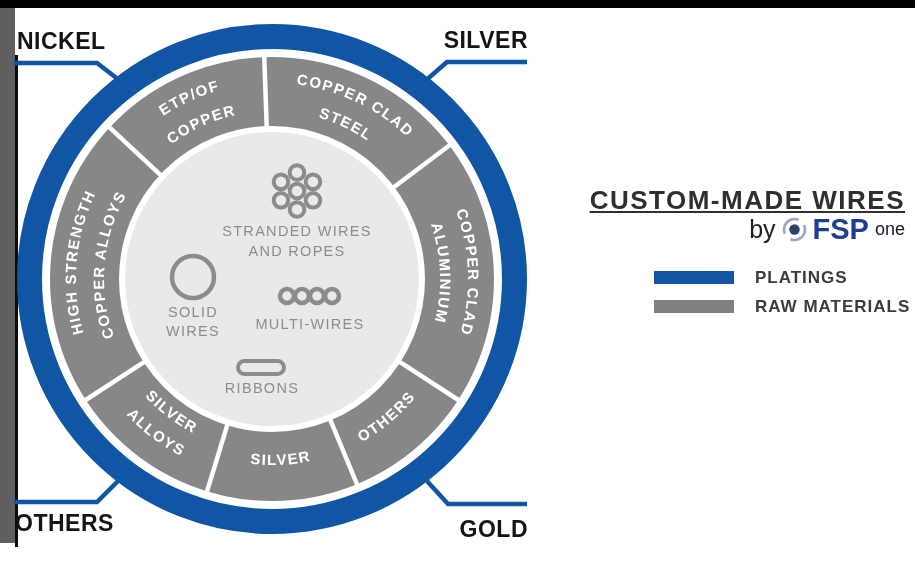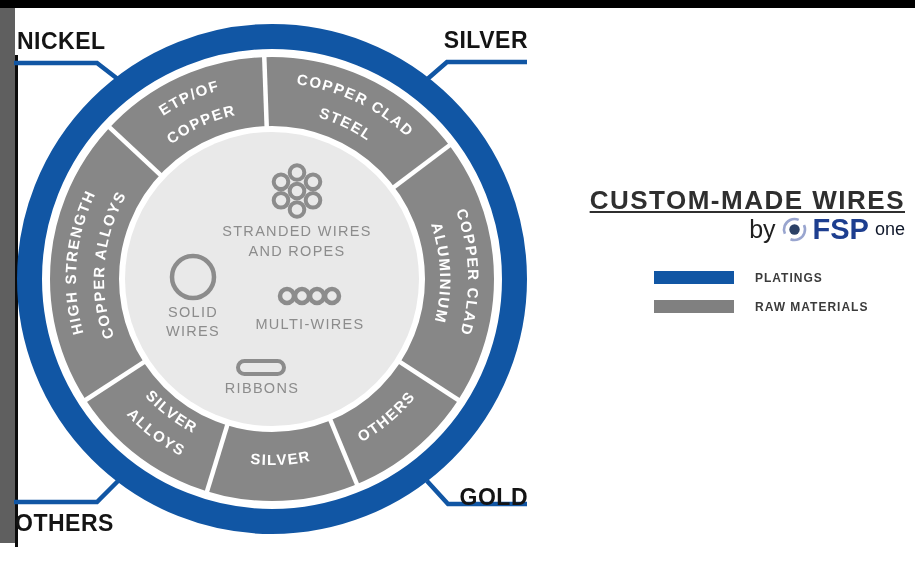--- a/index.html
+++ b/index.html
@@ -38,21 +38,21 @@
   .byline .by{color:#1f1f1f;font-size:25px;font-weight:normal;}
   .byline .brand{color:#1d3e8f;font-size:29px;font-weight:bold;letter-spacing:0;}
   .byline .brand-suffix{color:#0f172a;font-size:18px;font-weight:normal;margin-left:1px;}
 
   .legend{position:absolute;left:654px;top:263px;}
   .legend-row{display:flex;align-items:center;height:29px;}
   .legend-swatch{width:80px;height:13px;margin-right:21px;flex:0 0 auto;}
   .swatch-platings{background:#1156a4;}
   .swatch-raw{background:#808080;}
   .swatch-shapes{background:#e9e9e9;}
-  .legend-label{color:#3b3b3b;font-size:12px;font-weight:bold;letter-spacing:1px;white-space:nowrap;}
+  .legend-label{color:#3b3b3b;font-size:17px;font-weight:bold;letter-spacing:1px;white-space:nowrap;}
 </style>
 </head>
 <body>
 
 <div class="frame-left"></div>
 <div class="frame-left-line"></div>
 <div class="frame-top"></div>
 
 <svg class="wheel-svg" viewBox="0 0 560 572">
 
@@ -153,21 +153,21 @@
     <text class="center-label" x="193" y="317">SOLID</text>
     <text class="center-label" x="193" y="336">WIRES</text>
     <text class="center-label" x="310" y="329">MULTI-WIRES</text>
     <text class="center-label" x="262" y="393">RIBBONS</text>
   </g>
 </svg>
 
 <div class="corner-label" style="left:17px;top:28px;">NICKEL</div>
 <div class="corner-label corner-right" style="left:404px;top:27px;">SILVER</div>
 <div class="corner-label" style="left:15px;top:510px;">OTHERS</div>
-<div class="corner-label corner-right" style="left:404px;top:484px;">GOLD</div>
+<div class="corner-label corner-right" style="left:404px;top:516px;">GOLD</div>
 
 <div class="panel-title">CUSTOM-MADE WIRES</div>
 
 <div class="byline">
   <span class="by">by</span>
   <span style="display:inline-flex;">
     <svg width="27" height="27" viewBox="0 0 27 27">
       <circle cx="13.5" cy="13.5" r="10.5" fill="none" stroke="#99a5cf" stroke-width="2.6" stroke-dasharray="25 8" transform="rotate(-25 13.5 13.5)"></circle>
       <circle cx="13.5" cy="13.5" r="5.2" fill="#2c4166"></circle>
     </svg>

